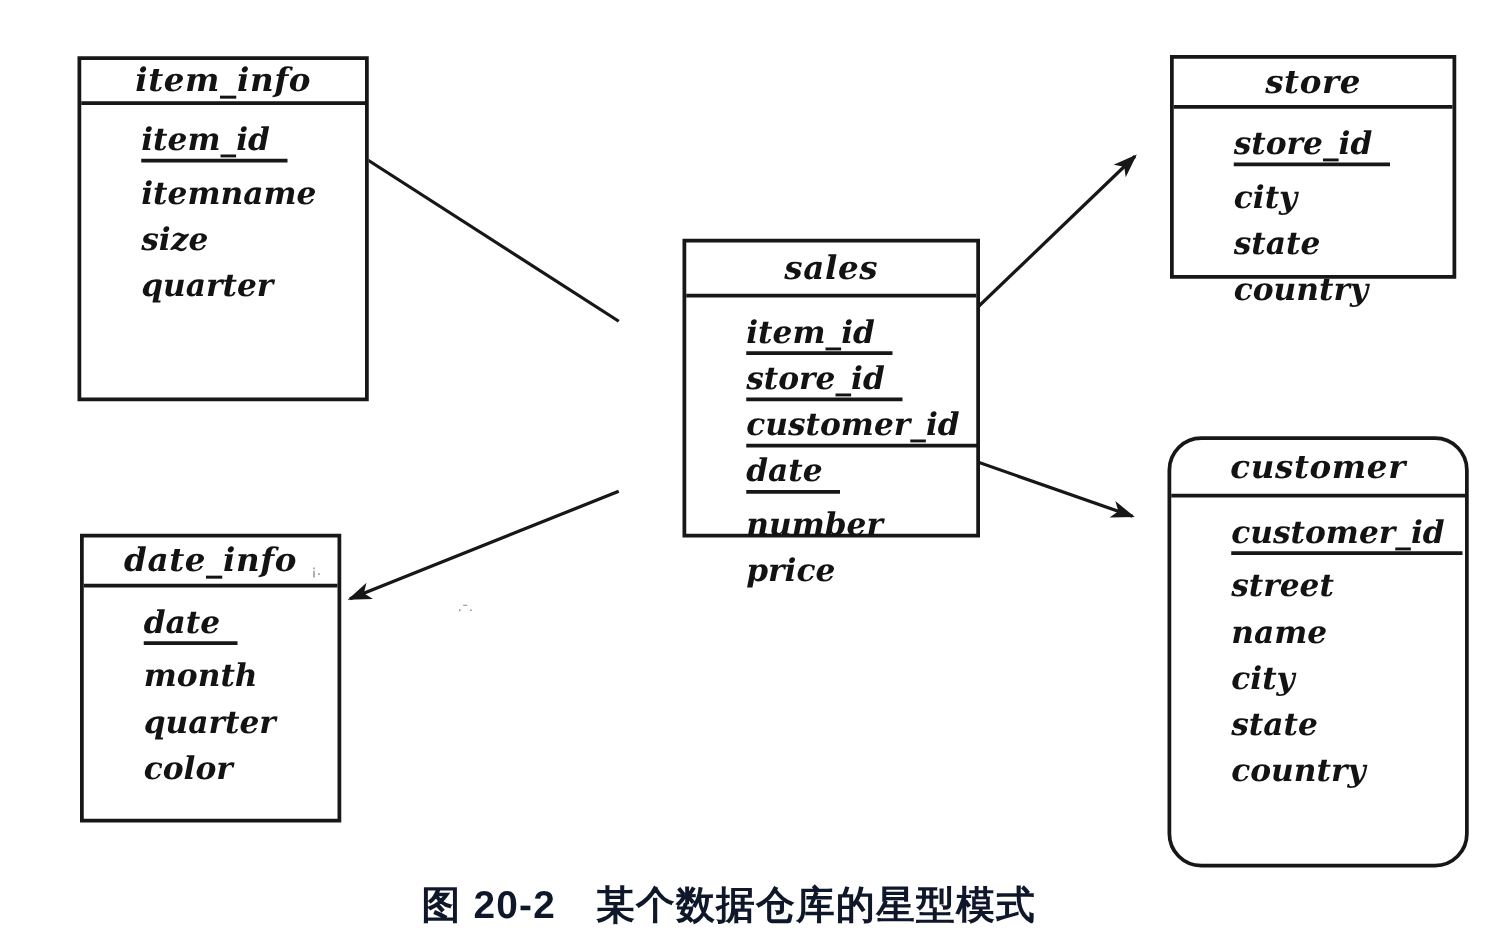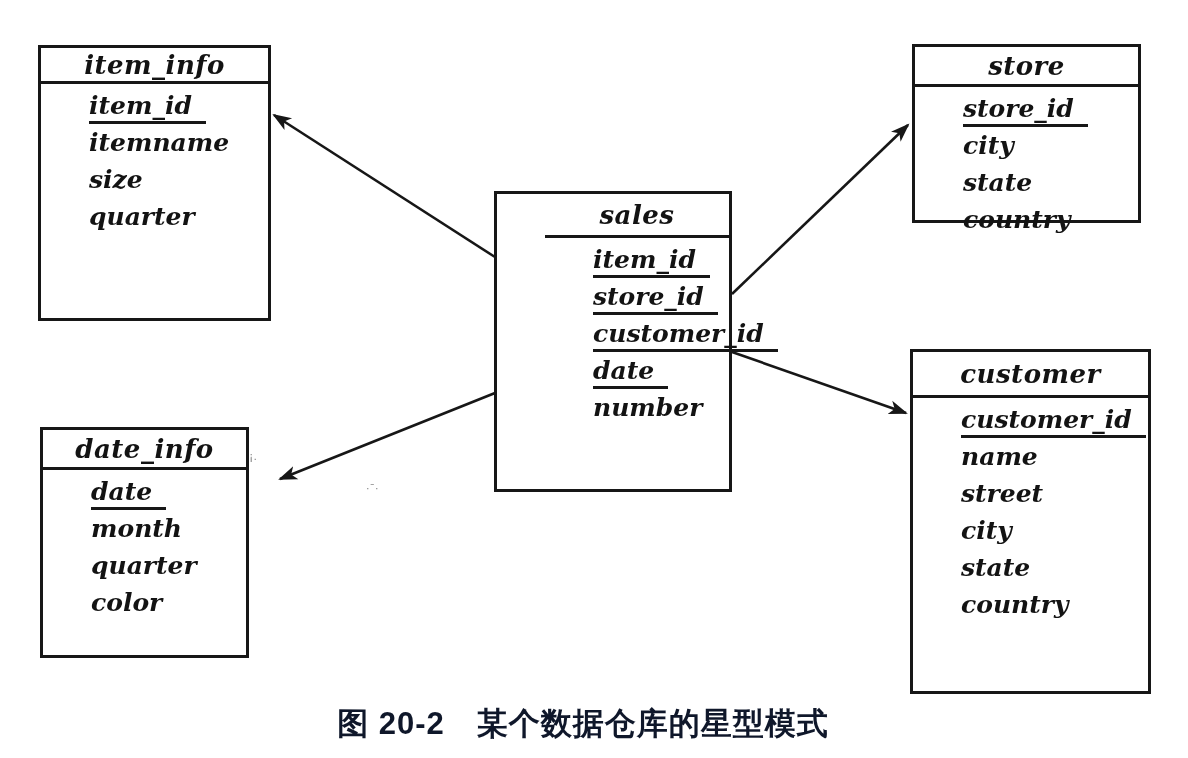--- a/index.html
+++ b/index.html
@@ -20,39 +20,40 @@
     left: 0; top: 0;
     width: 1188px; height: 758px;
     pointer-events: none;
   }
   .table-box {
     position: absolute;
     border: 3px solid #171717;
     background: #ffffff;
     box-sizing: border-box;
     color: #131313;
+    margin-left: 24px;
   }
   .box-header {
     border-bottom: 3px solid #171717;
     display: flex;
     align-items: center;
     justify-content: center;
     font-style: italic;
     font-weight: 700;
     font-size: 26px;
     letter-spacing: 0.5px;
     box-sizing: border-box;
   }
   .box-fields {
     padding: 9px 6px 0 48px;
   }
   .field-row {
     height: 37px;
     display: flex;
-    align-items: flex-start;
+    align-items: flex-end;
   }
   .field {
     font-style: italic;
     font-weight: 700;
     font-size: 25px;
     white-space: nowrap;
     line-height: 1;
   }
   .field.pk {
     border-bottom: 3px solid #171717;
@@ -124,37 +125,40 @@
         </div>
         <div class="field-row">
           <span class="field">state</span>
         </div>
         <div class="field-row">
           <span class="field">country</span>
         </div>
       </div>
   </div>
 
-  <div class="table-box" style="left:494px; top:191px; width:238px; height:301px;padding-left:48px;">
+  <div class="table-box" style="left:522px; top:191px; width:238px; height:239px;">
     <div class="box-header" style="height:44px;">sales</div>
     <div class="box-fields">
         <div class="field-row">
           <span class="field pk">item_id</span>
         </div>
         <div class="field-row">
           <span class="field pk">store_id</span>
         </div>
         <div class="field-row">
           <span class="field pk">customer_id</span>
         </div>
         <div class="field-row">
           <span class="field pk">date</span>
         </div>
         <div class="field-row">
           <span class="field">number</span>
+        </div>
+        <div class="field-row">
+          <span class="field">price</span>
         </div>
       </div>
   </div>
 
   <div class="table-box" style="left:40px; top:427px; width:209px; height:231px;">
     <div class="box-header" style="height:40px;">date_info</div>
     <div class="box-fields">
         <div class="field-row">
           <span class="field pk">date</span>
         </div>
@@ -163,31 +167,31 @@
         </div>
         <div class="field-row">
           <span class="field">quarter</span>
         </div>
         <div class="field-row">
           <span class="field">color</span>
         </div>
       </div>
   </div>
 
-  <div class="table-box" style="left:910px; top:349px; width:241px; height:345px;">
+  <div class="table-box" style="left:910px; top:349px; width:241px; height:345px;border-radius:27px;">
     <div class="box-header" style="height:46px;">customer</div>
     <div class="box-fields">
         <div class="field-row">
           <span class="field pk">customer_id</span>
         </div>
         <div class="field-row">
+          <span class="field">street</span>
+        </div>
+        <div class="field-row">
           <span class="field">name</span>
-        </div>
-        <div class="field-row">
-          <span class="field">street</span>
         </div>
         <div class="field-row">
           <span class="field">city</span>
         </div>
         <div class="field-row">
           <span class="field">state</span>
         </div>
         <div class="field-row">
           <span class="field">country</span>
         </div>

